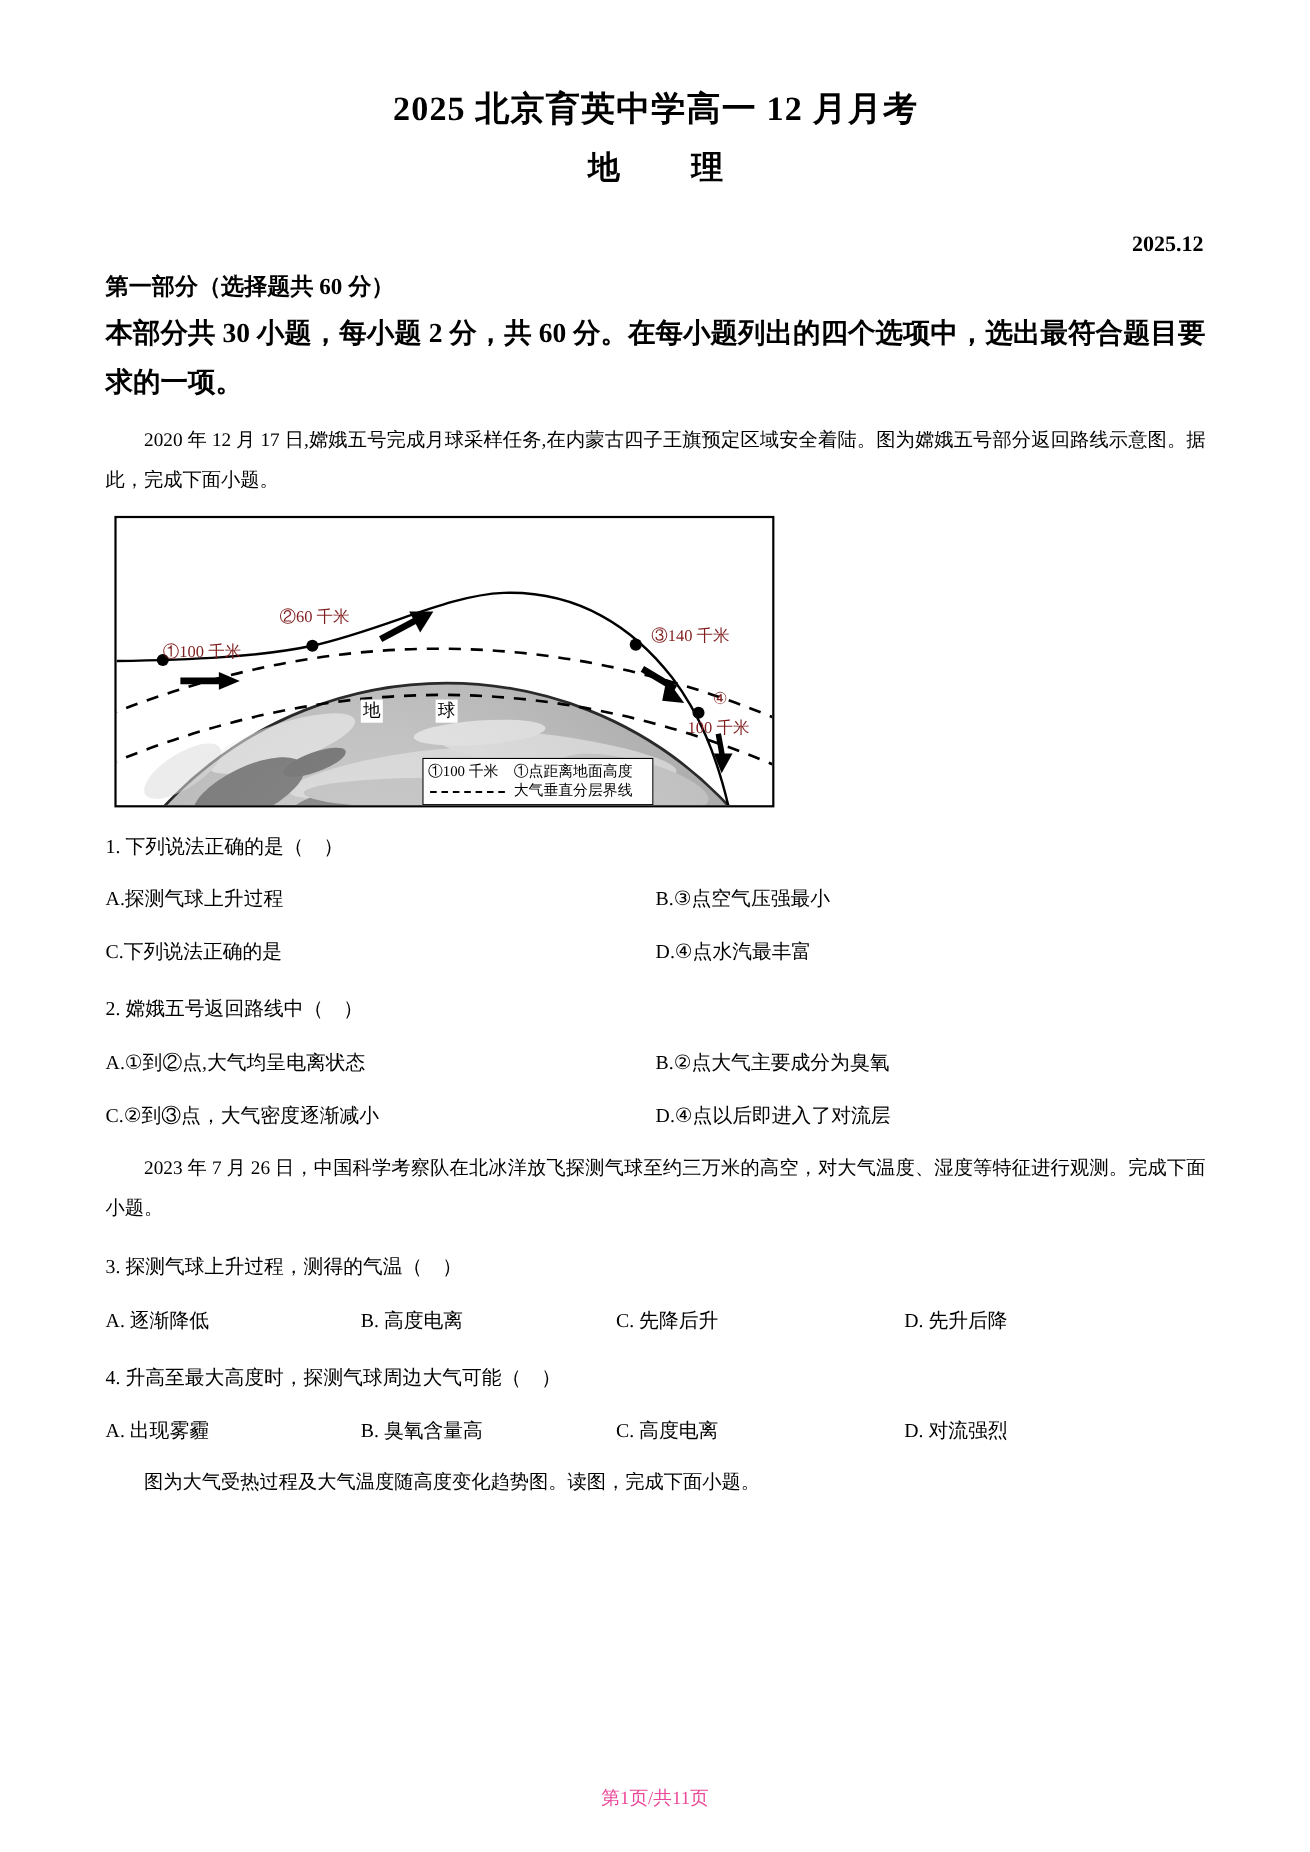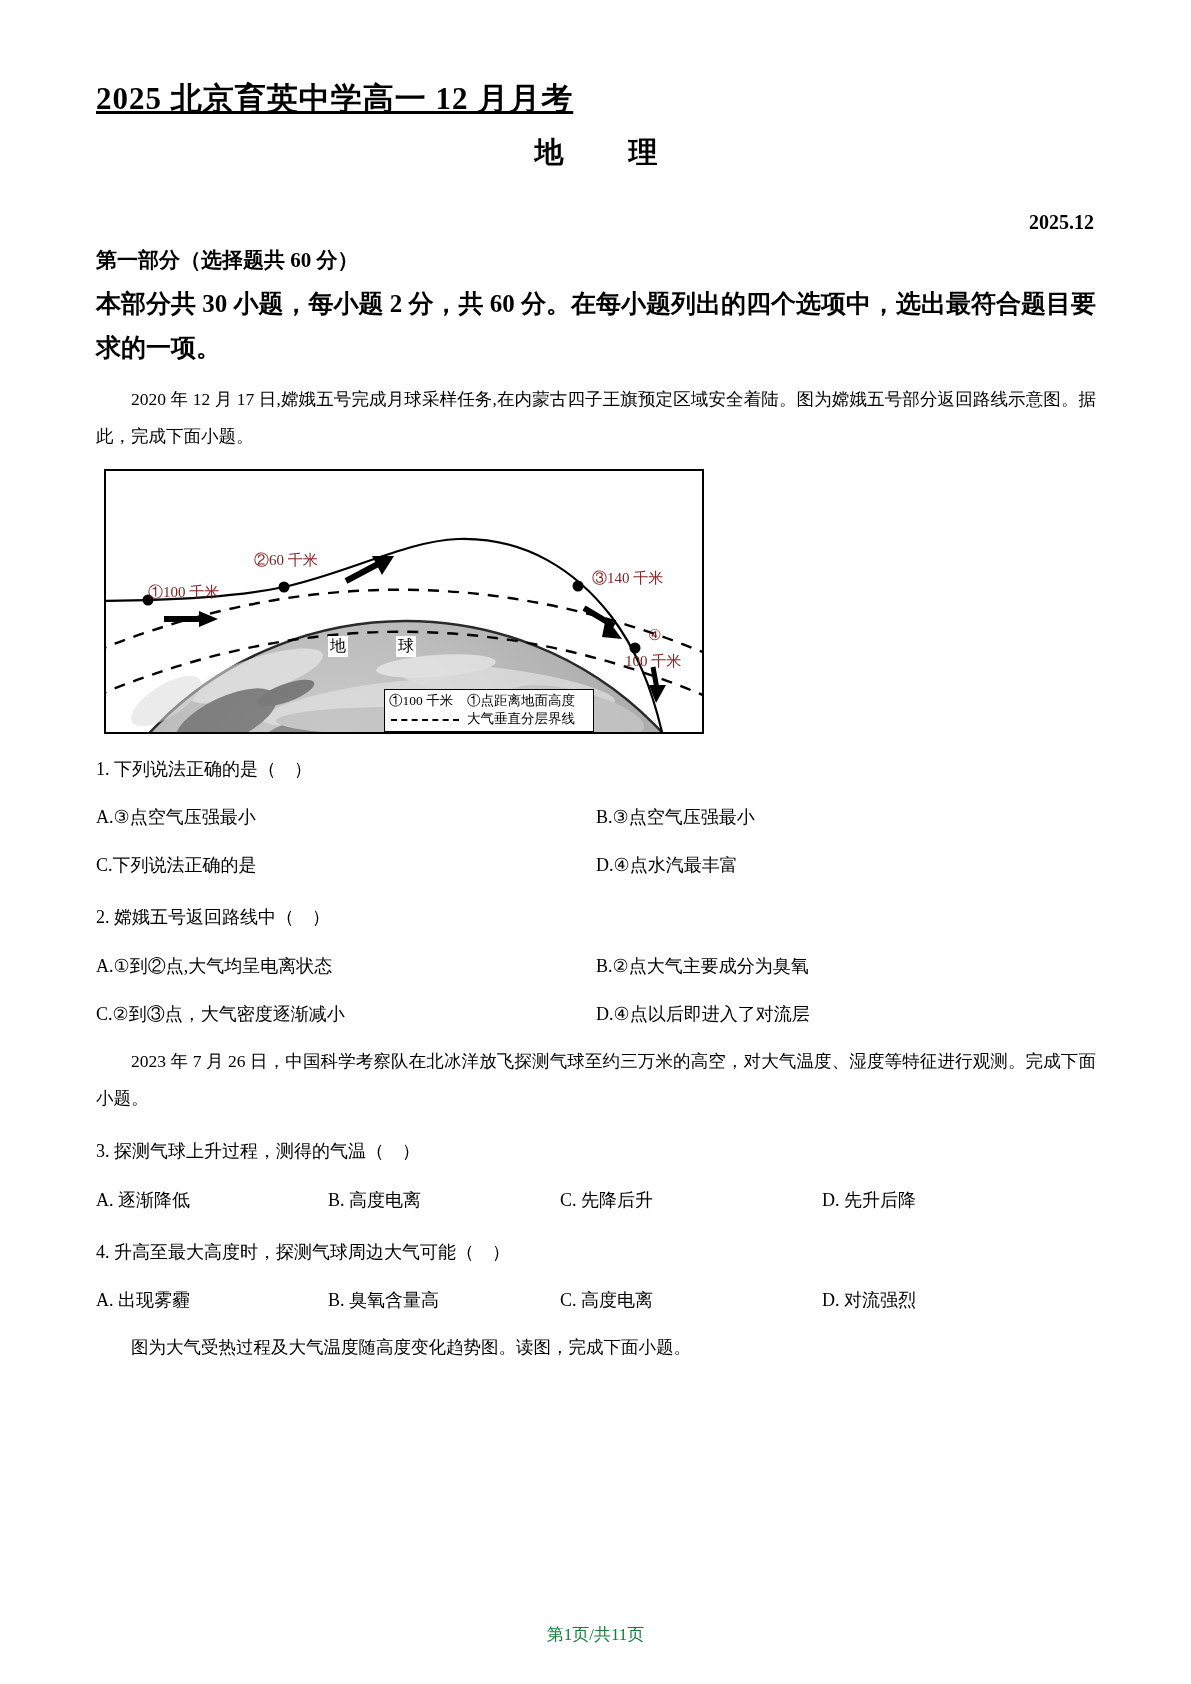--- a/index.html
+++ b/index.html
@@ -21,27 +21,26 @@
   }
   .content {
     position: absolute;
     left: 96px;
     top: 0;
     width: 1000px;
   }
 
   
   .doc-title {
-    text-align: left;
+    text-align: center;
     font-size: 31px;
     font-weight: bold;
     letter-spacing: 1px;
     margin-top: 80px;
     line-height: 1.25;
-    text-decoration: underline;
   }
   .doc-subject {
     text-align: center;
     font-size: 29px;
     font-weight: bold;
     letter-spacing: 18px;
     margin-top: 14px;
     text-indent: 18px;
   }
   .doc-date {
@@ -159,21 +158,21 @@
   }
 
   
   .footer {
     position: absolute;
     left: 0;
     top: 1623px;
     width: 1191px;
     text-align: center;
     font-size: 17px;
-    color: #15803d;
+    color: #ec4899;
     font-family: "Liberation Serif", "DejaVu Serif", serif;
   }
 </style>
 </head>
 <body>
 
 <div class="page">
   <div class="content">
 
     <div class="doc-title">2025 北京育英中学高一 12 月月考</div>
@@ -264,21 +263,21 @@
             <span class="legend-key dash"></span>
             <span>大气垂直分层界线</span>
           </div>
         </div>
 
       </div>
     </div>
 
     <div class="q-stem">1. 下列说法正确的是（　）</div>
     <div class="q-options two">
-      <div>A.③点空气压强最小</div>
+      <div>A.探测气球上升过程</div>
       <div>B.③点空气压强最小</div>
     </div>
     <div class="q-options two">
       <div>C.下列说法正确的是</div>
       <div>D.④点水汽最丰富</div>
     </div>
 
     <div class="q-stem">2. 嫦娥五号返回路线中（　）</div>
     <div class="q-options two">
       <div>A.①到②点,大气均呈电离状态</div>

